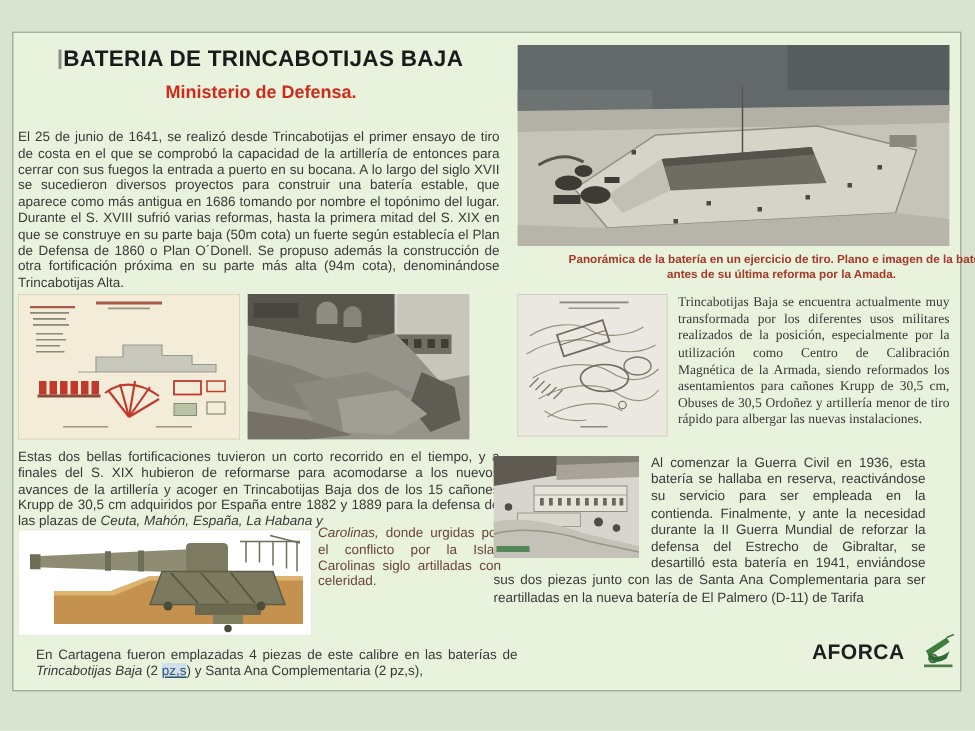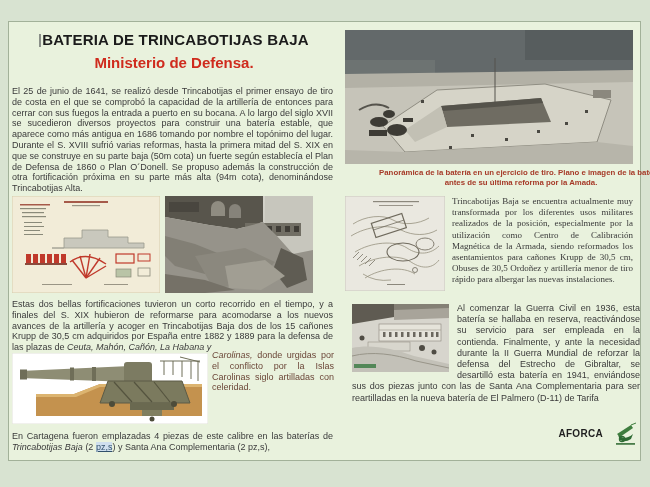--- a/index.html
+++ b/index.html
@@ -15,51 +15,51 @@
   }
   .abs{position:absolute;}
   .title{
     left:4px;top:9px;width:322px;text-align:center;
     font-size:15px;font-weight:bold;color:#1b1b1b;letter-spacing:.2px;
   }
   .cursor-bar{display:inline-block;width:2px;height:13px;background:#8a8f88;
     vertical-align:-2px;margin-right:1px;}
   .subtitle{
     left:4px;top:32px;width:322px;text-align:center;
-    font-size:15px;font-weight:bold;color:#cf2b1d;
+    font-size:12px;font-weight:bold;color:#cf2b1d;
   }
   .body-text{font-size:9px;color:#3a3a3a;text-align:justify;line-height:10.8px;}
   .rt{line-height:11.2px;}
   .para1{left:3px;top:64px;width:321px;}
   .para2{left:3px;top:277px;width:321px;}
   .ital{font-style:italic;}
   .wrap-col{left:203px;top:328px;width:122px;color:#6b4638;}
   .cannon-caption{
     left:203px;top:383px;width:122px;
     font-size:9px;font-weight:bold;color:#ae3123;line-height:11px;text-align:justify;
   }
-  .para3{left:3px;top:409px;width:321px;}
+  .para3{left:15px;top:409px;width:321px;}
   .pz-link{background:#cfdfee;text-decoration:underline;color:#31506b;}
   .fig{display:block;}
   .plan1{left:3px;top:174px;}
   .photo1{left:156px;top:174px;}
   .cannon-fig{left:3px;top:331px;}
   .aerial{left:336px;top:8px;}
   .caption1{
     left:336px;top:146px;width:288px;text-align:center;
     font-size:7.8px;font-weight:bold;color:#a63a28;line-height:10px;margin-left:32px;
   }
   .plan2{left:336px;top:174px;}
   .rtext1{left:443px;top:174px;width:181px;font-family:Liberation Serif, serif;}
-  .civil{left:320px;top:281px;width:288px;margin-left:23px;}
+  .civil{left:320px;top:281px;width:288px;}
   .civil .float-img{float:left;margin:1px 8px 2px 0;}
   .projector{left:336px;top:388px;width:288px;}
   .aforca{left:544px;top:399px;width:86px;display:flex;align-items:center;
     justify-content:flex-end;gap:9px;}
-  .aforca-label{font-size:10px;font-weight:bold;color:#1f1f1f;letter-spacing:.3px;}
+  .aforca-label{font-size:14px;font-weight:bold;color:#1f1f1f;letter-spacing:.3px;}
   svg{display:block;}
 </style>
 </head>
 <body>
 
 <div class="panel">
 
   <div class="abs title">
     <span class="cursor-bar"></span><span>BATERIA DE TRINCABOTIJAS BAJA</span>
   </div>
@@ -134,21 +134,21 @@
       <path d="M0,21 L44,29 72,33 98,26 112,40 128,58 148,54 V97 H0 Z" fill="#96938a"></path>
       <path d="M0,40 L30,48 60,60 40,78 10,70 0,60 Z" fill="#827f75"></path>
       <path d="M30,60 L80,52 110,66 90,88 48,92 Z" fill="#8b887e"></path>
       <path d="M116,52 L138,62 142,84 122,92 108,74 Z" fill="#5f5c53"></path>
       <path d="M60,70 L100,64 120,80 96,94 64,92 Z" fill="#a19e93"></path>
       <path d="M0,78 L40,84 70,94 40,97 0,97 Z" fill="#757167"></path>
     </svg>
   </div>
 
   <div class="abs body-text para2">
-    <span>Estas dos bellas fortificaciones tuvieron un corto recorrido en el tiempo, y a finales del S. XIX hubieron de reformarse para acomodarse a los nuevos avances de la artillería y acoger en Trincabotijas Baja dos de los 15 cañones Krupp de 30,5 cm adquiridos por España entre 1882 y 1889 para la defensa de las plazas de </span><span class="ital">Ceuta, Mahón, Cañón, La Habana y</span>
+    <span>Estas dos bellas fortificaciones tuvieron un corto recorrido en el tiempo, y a finales del S. XIX hubieron de reformarse para acomodarse a los nuevos avances de la artillería y acoger en Trincabotijas Baja dos de los 15 cañones Krupp de 30,5 cm adquiridos por España entre 1882 y 1889 para la defensa de las plazas de </span><span class="ital">Ceuta, Mahón, España, La Habana y</span>
   </div>
 
   <div class="abs fig cannon-fig">
     <svg width="196" height="71" viewBox="0 0 196 71">
       <rect width="196" height="71" fill="#ffffff" stroke="#e2e2da" stroke-width="1"></rect>
       <path d="M24,41 L62,41 88,31 190,31 190,63 24,63 Z" fill="#c4924e"></path>
       <path d="M24,41 L62,41 88,31 190,31 190,34 88,34 64,44 24,44 Z" fill="#dcb470"></path>
       <polygon points="8,18 118,13 118,29 8,25" fill="#8e8d74"></polygon>
       <rect x="8" y="16.5" width="7" height="10" fill="#6f6e58"></rect>
       <rect x="58" y="14.5" width="4" height="13" fill="#6f6e58"></rect>

